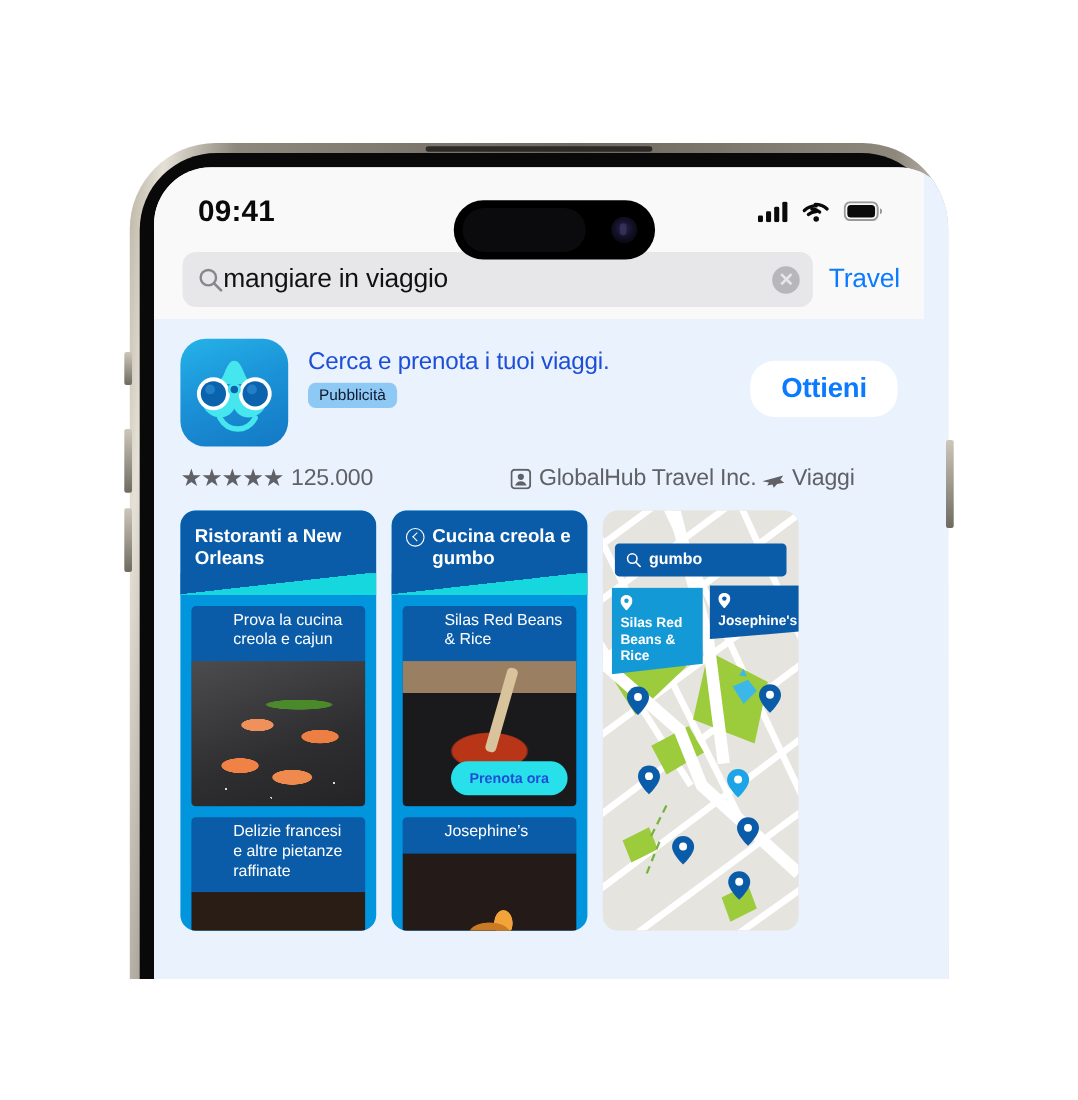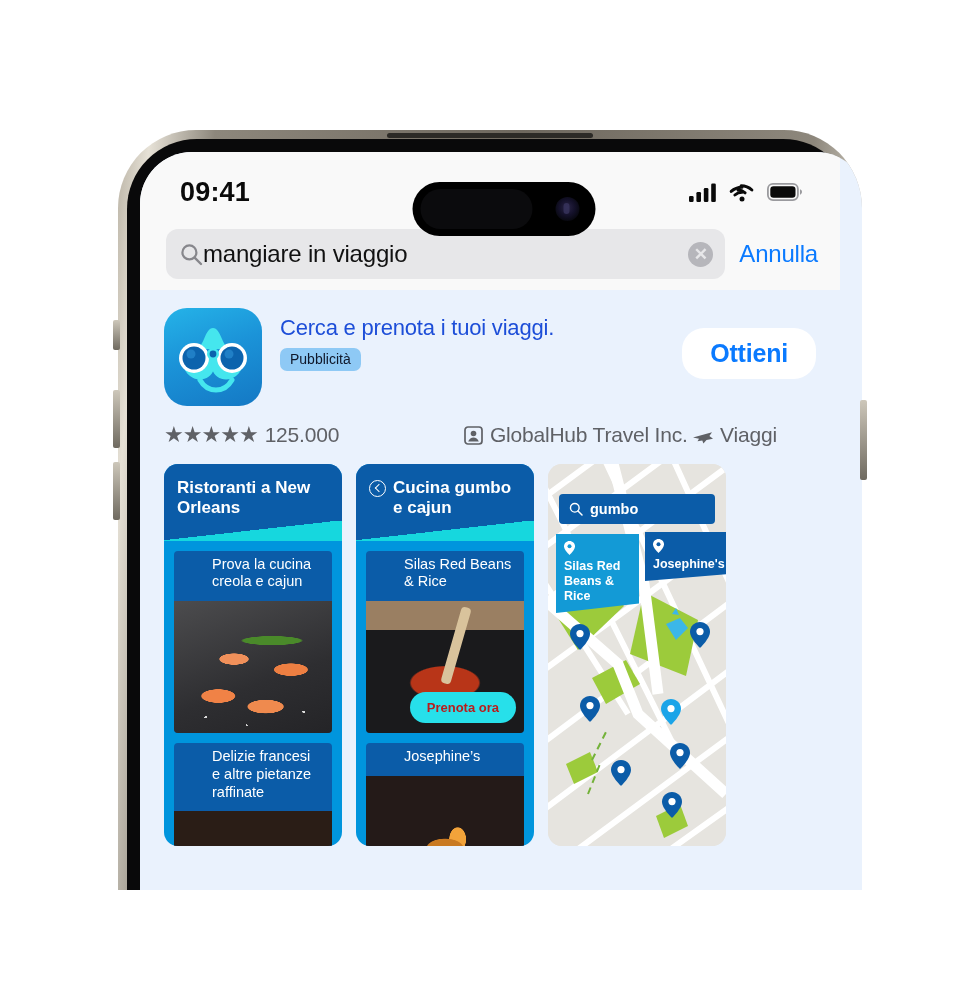--- a/index.html
+++ b/index.html
@@ -171,21 +171,21 @@
   .tile {
     margin: 10px; border-radius: 4px; overflow: hidden; background: #0b5ca8;
     position: relative;
   }
   .tile-title {
     padding: 5px 10px 10px; color: #fff; font-size: 14.5px; line-height: 1.22; margin-left: 28px;
   }
   .tile-photo { position: relative; height: 132px; overflow: hidden; }
   .book-btn {
     position: absolute; right: 8px; bottom: 10px;
-    background: #27e0ea; color: #b91c1c; font-size: 13px; font-weight: 700;
+    background: #27e0ea; color: #1d4ed8; font-size: 13px; font-weight: 700;
     padding: 8px 17px; border-radius: 16px; white-space: nowrap;
   }
 
   
   .ph-shrimp {
     background:
       radial-gradient(ellipse 30px 12px at 28% 72%, #f08246 0 55%, transparent 58%),
       radial-gradient(ellipse 32px 12px at 58% 80%, #ef8a4e 0 55%, transparent 58%),
       radial-gradient(ellipse 30px 11px at 74% 52%, #ed7f42 0 55%, transparent 58%),
       radial-gradient(ellipse 26px 10px at 38% 44%, #f0905a 0 55%, transparent 58%),
@@ -298,21 +298,21 @@
 
       <div class="searchrow">
         <div class="searchfield">
           <svg width="23" height="23" viewBox="0 0 23 23">
             <circle cx="9.4" cy="9.4" r="7" fill="none" stroke="#87878c" stroke-width="2.2"></circle>
             <path d="M14.6 14.6L21 21" stroke="#87878c" stroke-width="2.4" stroke-linecap="round"></path>
           </svg>
           <span class="search-text" title="Cerca">mangiare in viaggio</span>
           <span class="clear-btn">✕</span>
         </div>
-        <div class="cancel-btn">Annulla</div>
+        <div class="cancel-btn">Travel</div>
       </div>
 
       <div class="content">
 
         <div class="app-row">
           <div class="app-icon">
             <svg viewBox="0 0 98 98" width="98" height="98">
               <path d="M49 20c-4 0-6 4-9 11-3 7-6 10-6 10h30s-3-3-6-10c-3-7-5-11-9-11z" fill="#45e6ee"></path>
               <path d="M20 40c-3 10-2 22 6 28 9 7 21 3 24-7 1-4 1-8-1-12z" fill="#45e6ee"></path>
               <path d="M78 40c3 10 2 22-6 28-9 7-21 3-24-7-1-4-1-8 1-12z" fill="#45e6ee"></path>
@@ -371,21 +371,21 @@
             <div class="tile">
               <div class="tile-title">Delizie francesi e altre pietanze raffinate</div>
               <div class="tile-photo ph-scallops"></div>
             </div>
           </div>
 
           <div class="shot">
             <div class="shot-header">
               <div class="hdr-inner">
                 <span class="back-chev"></span>
-                <span>Cucina gumbo e cajun</span>
+                <span>Cucina creola e gumbo</span>
               </div>
               <div class="hdr-accent"></div>
             </div>
             <div class="tile">
               <div class="tile-title">Silas Red Beans &amp; Rice</div>
               <div class="tile-photo ph-beans">
                 <span class="book-btn">Prenota ora</span>
               </div>
             </div>
             <div class="tile">

